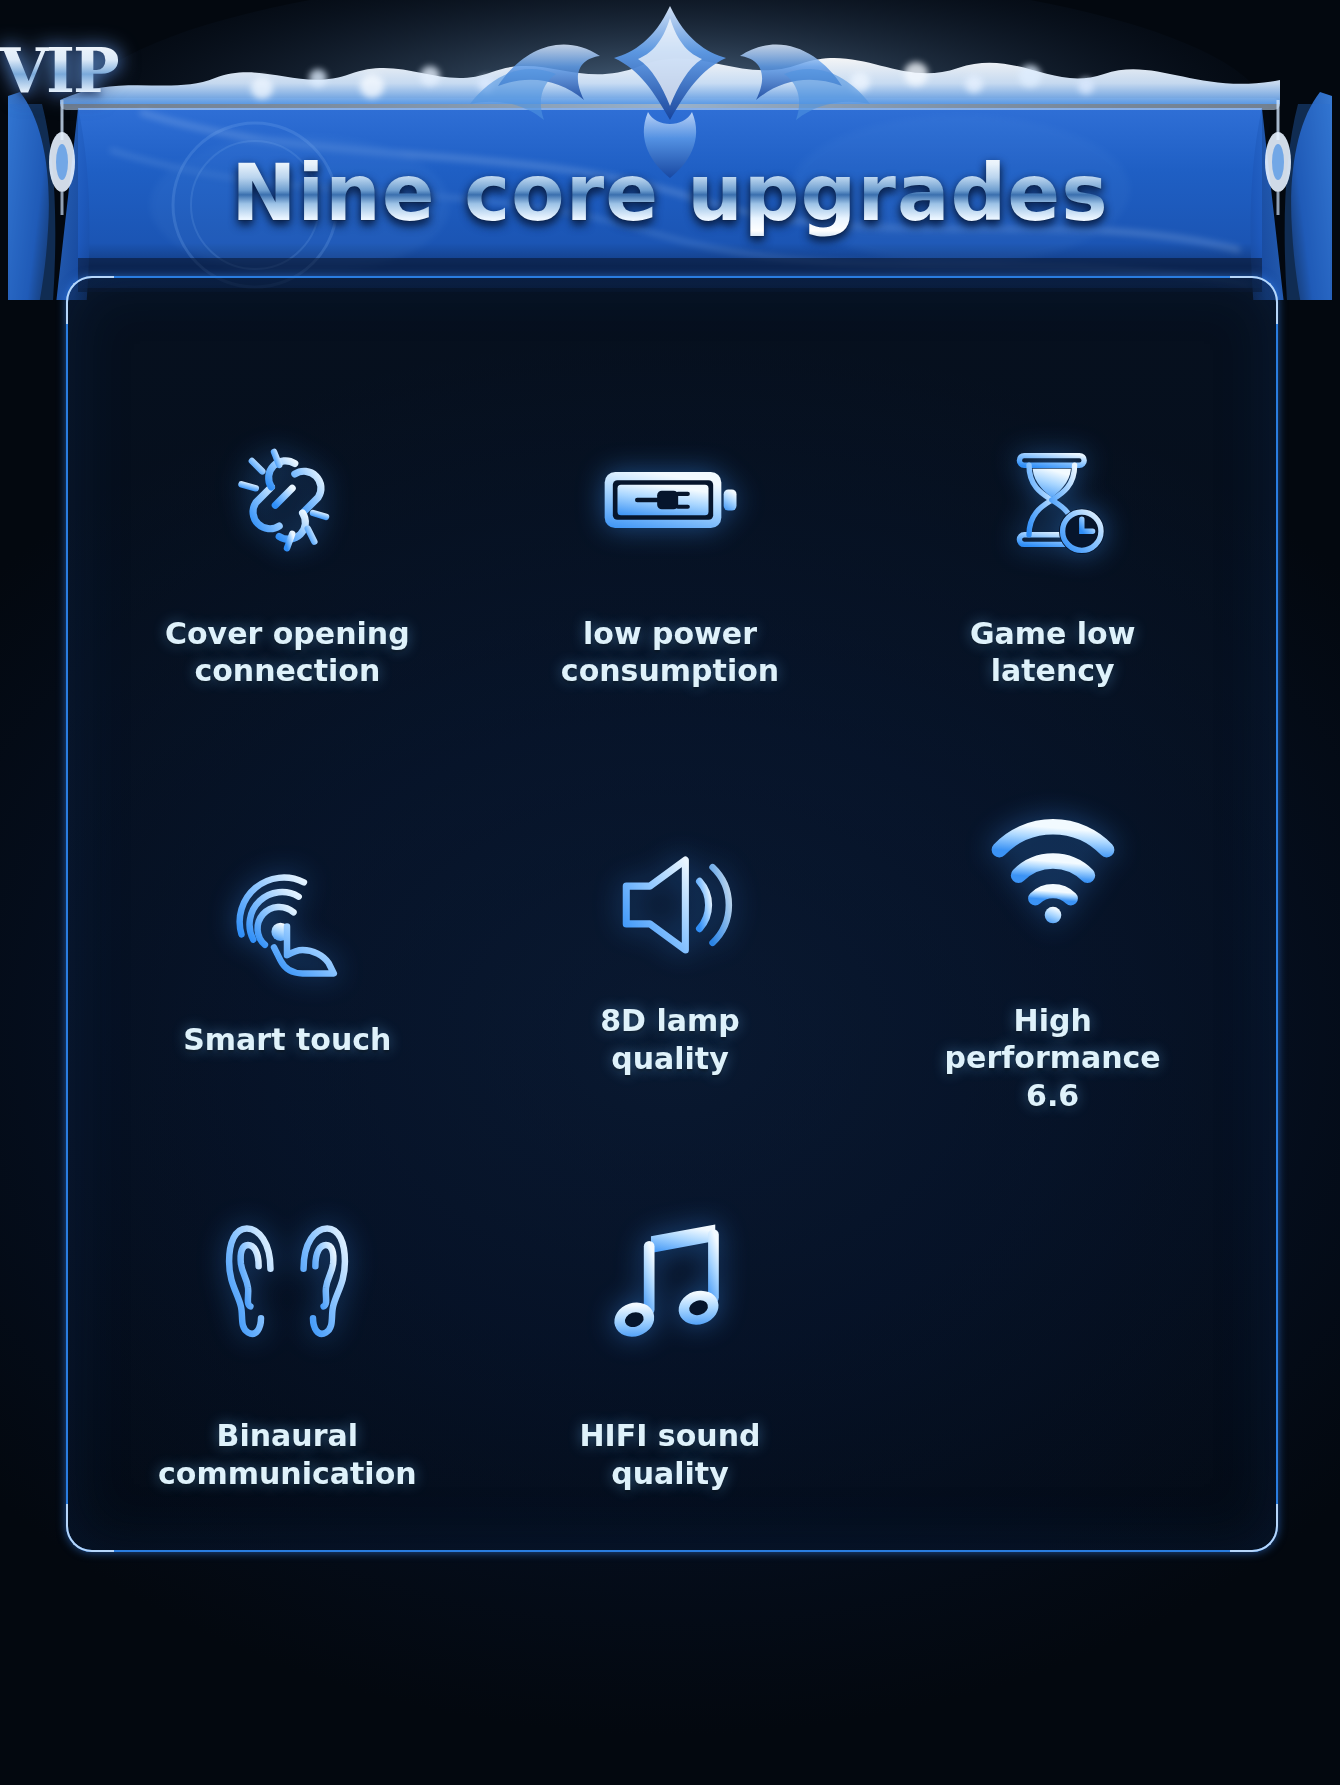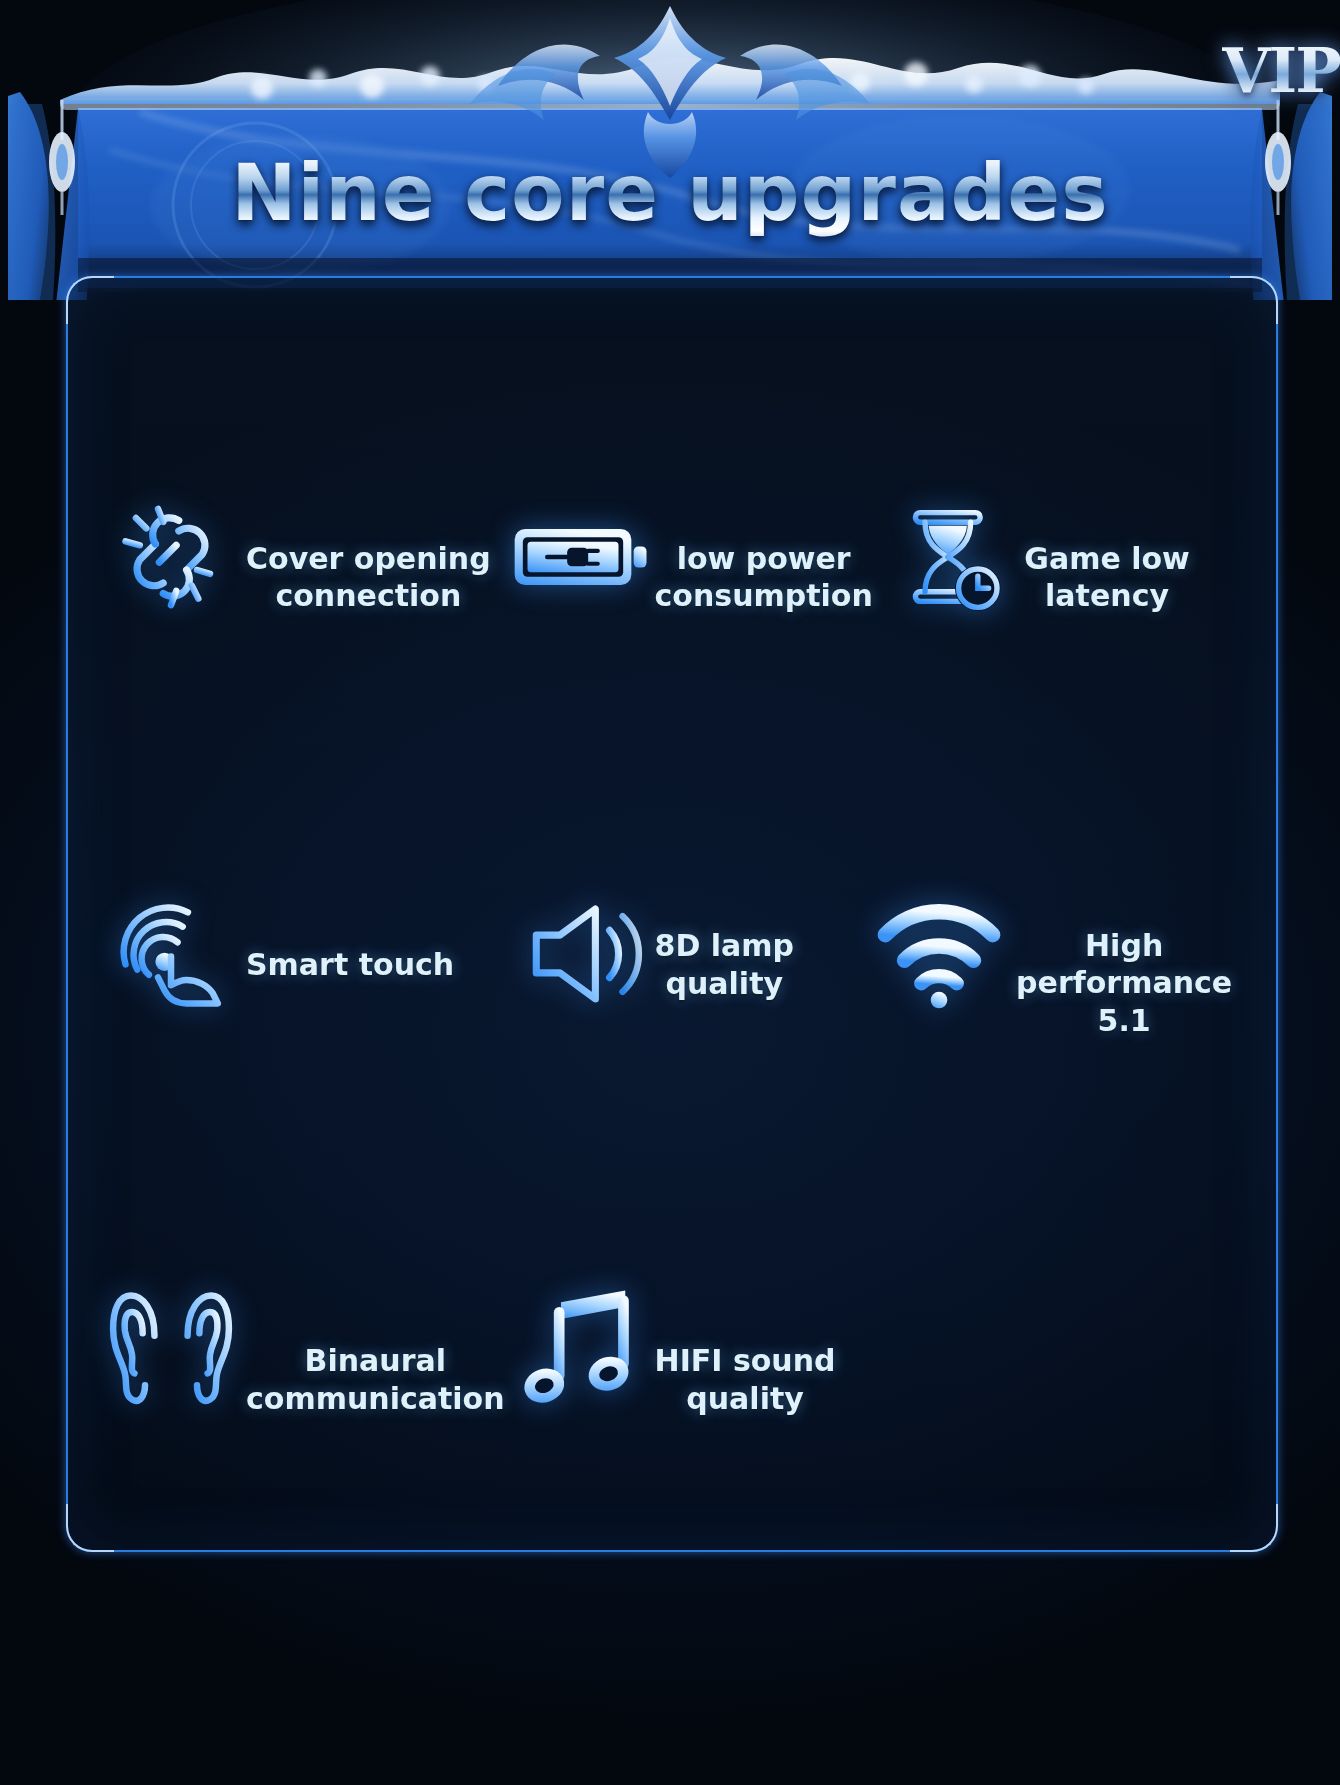--- a/index.html
+++ b/index.html
@@ -65,21 +65,21 @@
     letter-spacing: 1px;
     color: #0c2d5c;
     opacity: .55;
     z-index: -1;
   }
 
   .vip-wrap {
     position: absolute;
     left: 0; top: 34px;
     width: 1340px;
-    text-align: right;
+    text-align: left;
     pointer-events: none;
   }
   .vip-text {
     display: inline-block;
     font-family: "DejaVu Serif", serif;
     font-weight: bold;
     font-size: 62px;
     letter-spacing: -2px;
     background: linear-gradient(180deg, #ffffff 0%, #dceaf8 35%, #7aa9da 55%, #e6f1fc 80%, #ffffff 100%);
     -webkit-background-clip: text;
@@ -121,23 +121,23 @@
     left: 96px;
     top: 350px;
     width: 1148px;
     height: 1190px;
     display: grid;
     grid-template-columns: repeat(3, 1fr);
     grid-template-rows: repeat(3, 1fr);
   }
   .cell {
     display: flex;
-    flex-direction: row;
+    flex-direction: column;
     align-items: center;
-    justify-content: flex-start;
+    justify-content: center;
     padding-top: 18px;
   }
   .icon-box {
     width: 150px;
     height: 150px;
     display: flex;
     align-items: center;
     justify-content: center;
     filter: drop-shadow(0 0 14px rgba(60,150,255,.45));
   }
@@ -416,21 +416,21 @@
         <svg width="130" height="110" viewBox="0 0 100 86">
           <g fill="none" stroke="url(#ig2)" stroke-linecap="round">
             <path d="M8,28 A58,58 0 0 1 92,28" stroke-width="12"></path>
             <path d="M23,48 A38,38 0 0 1 77,48" stroke-width="12"></path>
             <path d="M36,66 A20,20 0 0 1 64,66" stroke-width="11"></path>
           </g>
           <circle cx="50" cy="79" r="6.5" fill="url(#ig2)"></circle>
         </svg>
       </div>
       <div class="cell-label">High performance
-5.1</div>
+6.6</div>
     </div>
 
     <div class="cell row3">
       <div class="icon-box">
         <svg width="120" height="130" viewBox="0 0 100 110">
           <g fill="none" stroke="url(#ig)" stroke-width="5.5" stroke-linecap="round" stroke-linejoin="round">
             <path d="M36,42 C36,20 26,8 16,8 C6,8 1,20 1,36 C1,54 8,62 11,74 C13,82 10,92 17,96 C24,100 28,92 28,84"></path>
             <path d="M26,40 C26,28 22,22 17,22 C12,22 10,28 11,38 C12,46 16,50 17,58 C18,64 15,72 19,74"></path>
             <path d="M64,42 C64,20 74,8 84,8 C94,8 99,20 99,36 C99,54 92,62 89,74 C87,82 90,92 83,96 C76,100 72,92 72,84"></path>
             <path d="M74,40 C74,28 78,22 83,22 C88,22 90,28 89,38 C88,46 84,50 83,58 C82,64 85,72 81,74"></path>

